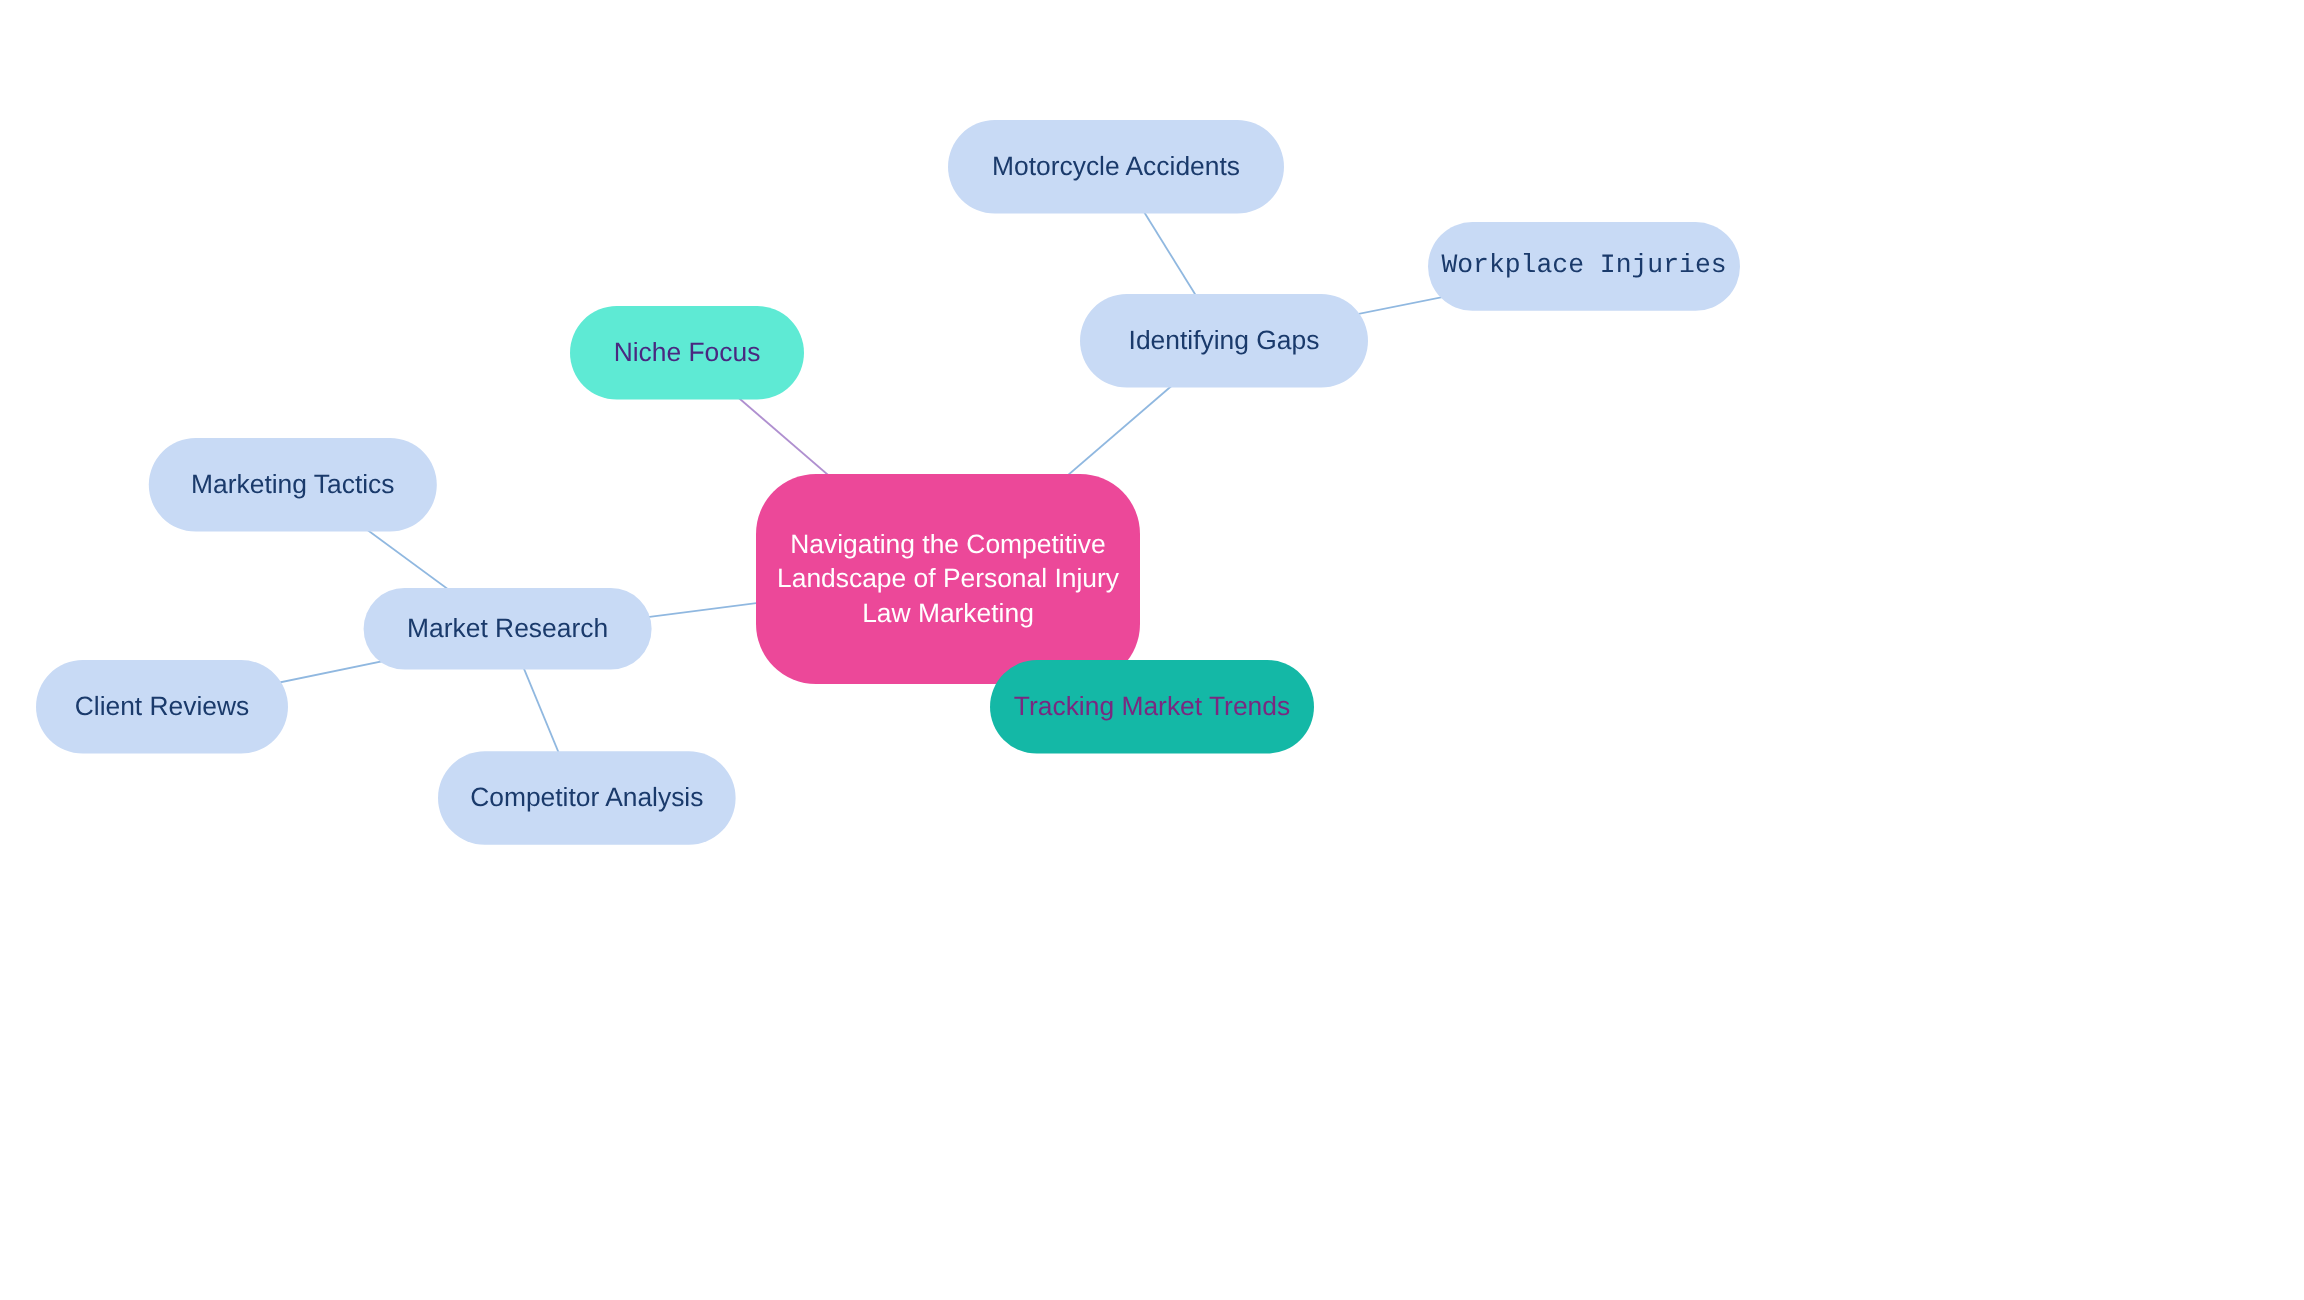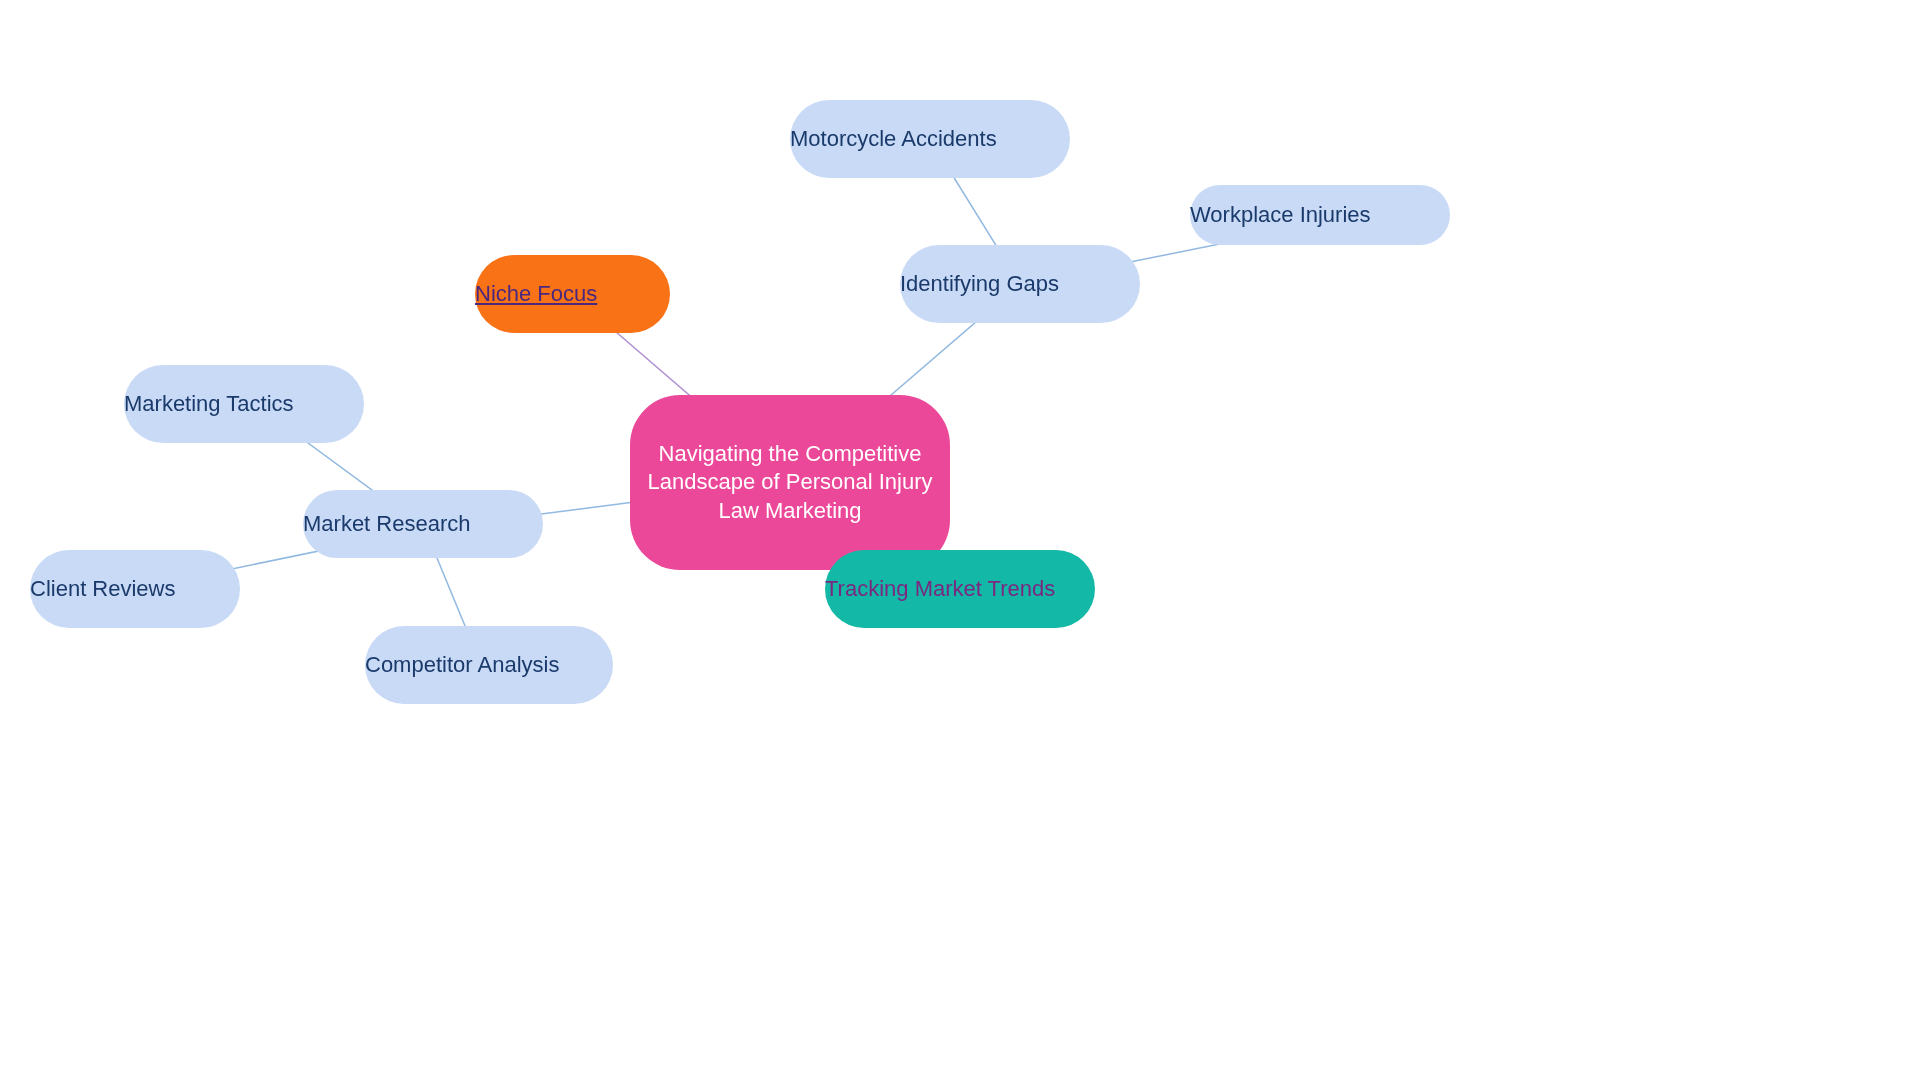--- a/index.html
+++ b/index.html
@@ -17,21 +17,21 @@
       width: 1920px;
       height: 1083px;
       pointer-events: none;
       z-index: 0;
     }
     .node {
       position: absolute;
       border-radius: 50px;
       display: flex;
       align-items: center;
-      justify-content: flex-start;
+      justify-content: center;
       text-align: center;
       z-index: 1;
       cursor: pointer;
     }
     .node-text {
       font-size: 22px;
       font-weight: 500;
       line-height: 1.3;
     }
     
@@ -43,23 +43,22 @@
       font-size: 22px;
       font-weight: 500;
     }
     
     .node-blue {
       background: #c8daf5;
       color: #1a3a6b;
     }
     
     .node-purple {
-      background: #f97316;
+      background: #5eead4;
       color: #4a2880;
-      text-decoration: underline;
     }
     
     .node-pink {
       background: #14b8a6;
       color: #7a2880;
     }
   </style>
 </head>
 <body>
 
@@ -85,21 +84,21 @@
 </svg>
 
 <div class="node node-central" style="left: 630px; top: 395px; width: 320px; height: 175px;">
   <span class="node-text">Navigating the Competitive Landscape of Personal Injury Law Marketing</span>
 </div>
 
 <div class="node node-blue" style="left: 790px; top: 100px; width: 280px; height: 78px;">
   <span class="node-text">Motorcycle Accidents</span>
 </div>
 
-<div class="node node-blue" style="left: 1190px; top: 185px; width: 260px; height: 60px;">
+<div class="node node-blue" style="left: 1190px; top: 185px; width: 260px; height: 74px; font-family: Liberation Mono, monospace;">
   <span class="node-text">Workplace Injuries</span>
 </div>
 
 <div class="node node-blue" style="left: 900px; top: 245px; width: 240px; height: 78px;">
   <span class="node-text">Identifying Gaps</span>
 </div>
 
 <div class="node node-purple" style="left: 475px; top: 255px; width: 195px; height: 78px;">
   <span class="node-text">Niche Focus</span>
 </div>

